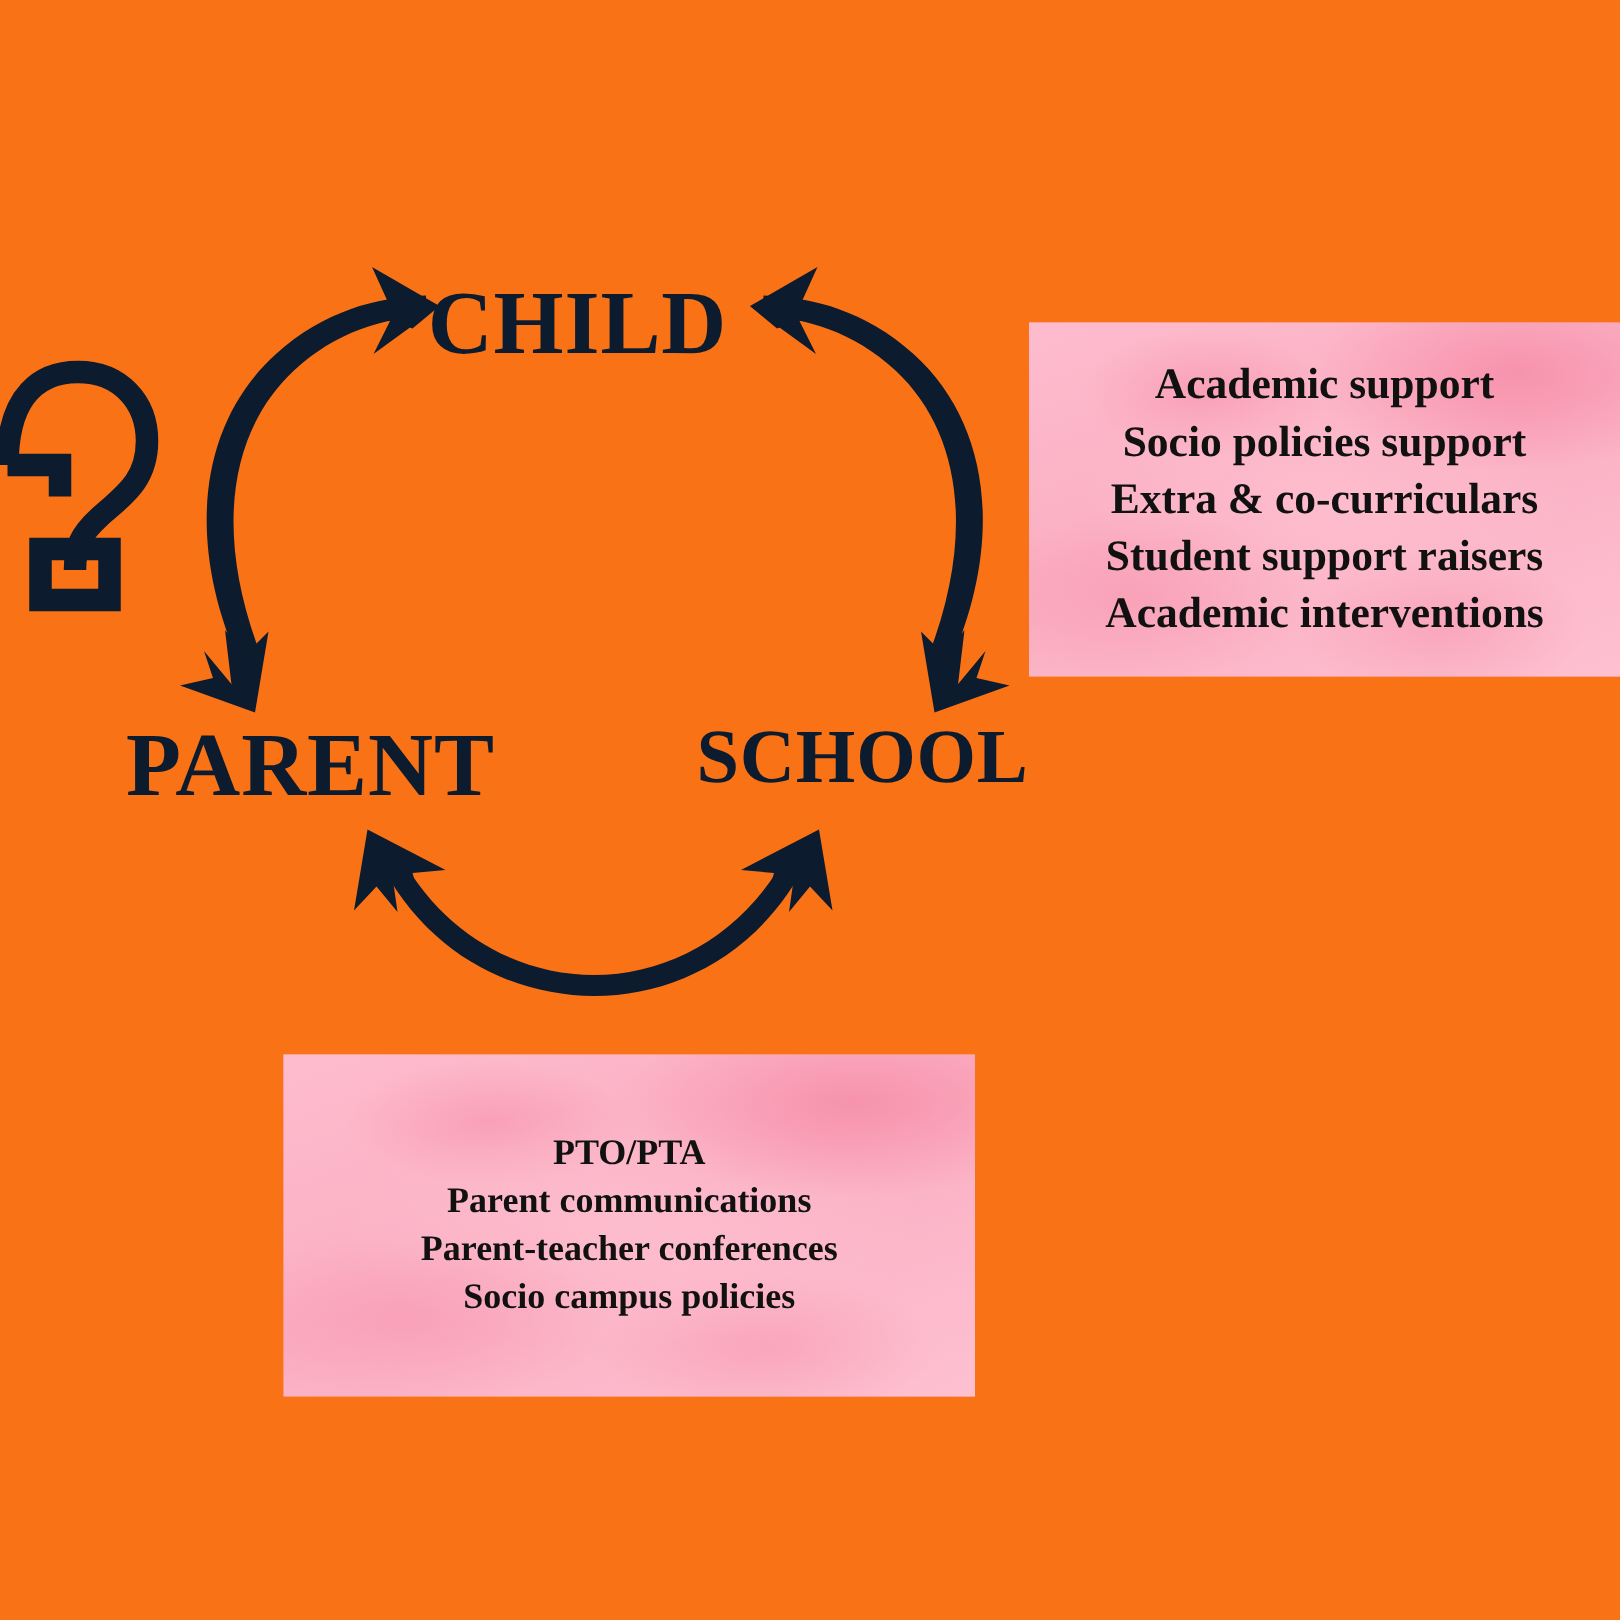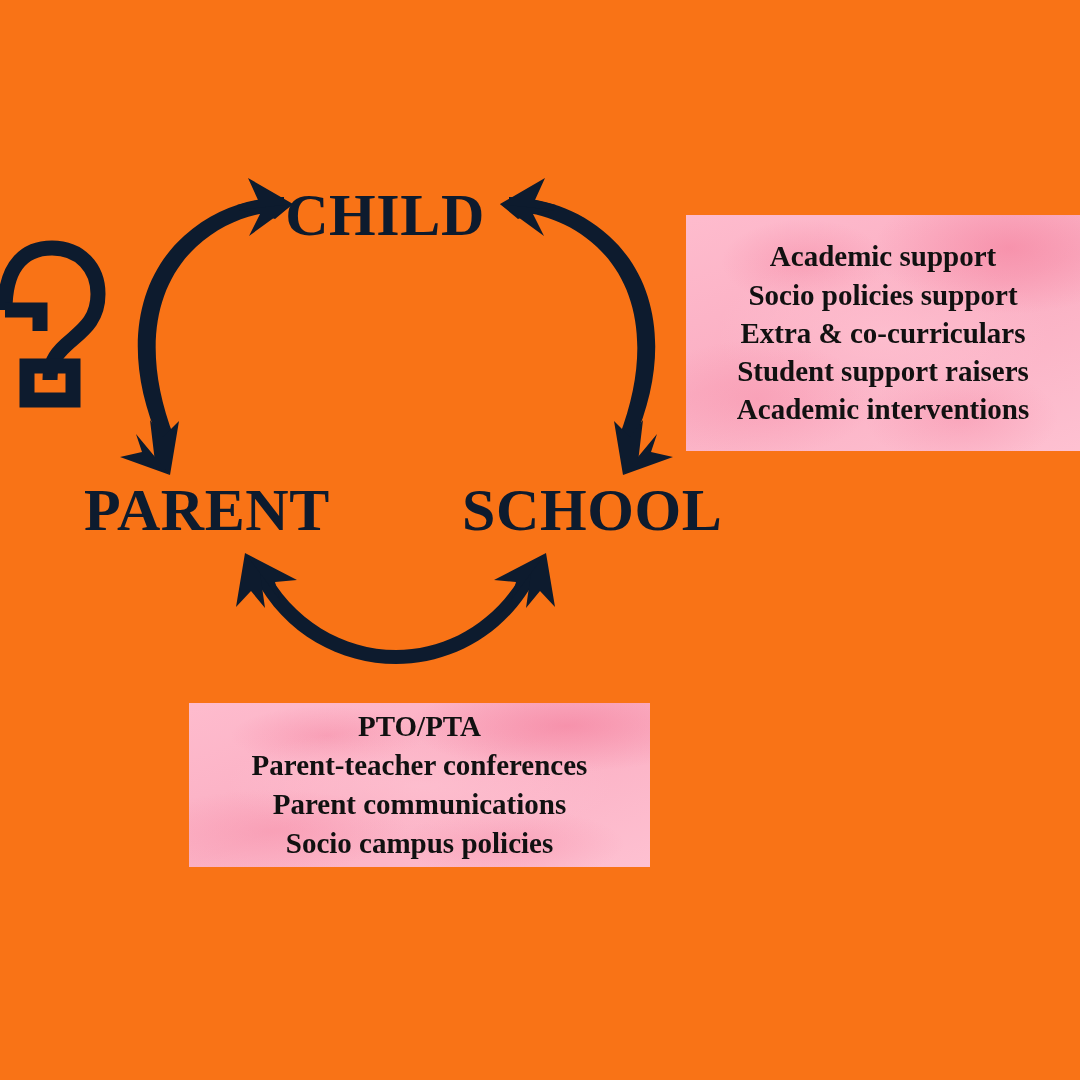--- a/index.html
+++ b/index.html
@@ -52,21 +52,21 @@
   #node-parent {
     left: 0;
     top: 480px;
     width: 414px;
     font-size: 60px;
   }
   #node-school {
     left: 462px;
     top: 480px;
     width: 226px;
-    font-size: 60px;
+    font-size: 51px;
   }
 
   
   .pink-panel {
     position: absolute;
     box-sizing: border-box;
     color: #111111;
     font-family: "Liberation Serif", "DejaVu Serif", serif;
     font-weight: 700;
     display: flex;
@@ -94,22 +94,22 @@
     width: 394px;
     height: 236px;
     font-size: 29px;
     line-height: 1.32;
     padding: 8px 10px;
   }
   #panel-parent {
     left: 189px;
     top: 687px;
     width: 461px;
-    height: 164px;
-    font-size: 29px;
+    height: 228px;
+    font-size: 24px;
     line-height: 1.34;
     padding: 8px 10px;
   }
 </style>
 </head>
 <body>
 
 <div id="canvas">
 
   <svg id="art-layer" viewBox="0 0 1080 1080" xmlns="http://www.w3.org/2000/svg">
@@ -239,18 +239,18 @@
   <div class="pink-panel" id="panel-school">
     <span class="line">Academic support</span>
     <span class="line">Socio policies support</span>
     <span class="line">Extra &amp; co-curriculars</span>
     <span class="line">Student support raisers</span>
     <span class="line">Academic interventions</span>
   </div>
 
   <div class="pink-panel" id="panel-parent">
     <span class="line">PTO/PTA</span>
+    <span class="line">Parent communications</span>
     <span class="line">Parent-teacher conferences</span>
-    <span class="line">Parent communications</span>
     <span class="line">Socio campus policies</span>
   </div>
 
 </div>
 
 </body></html>

